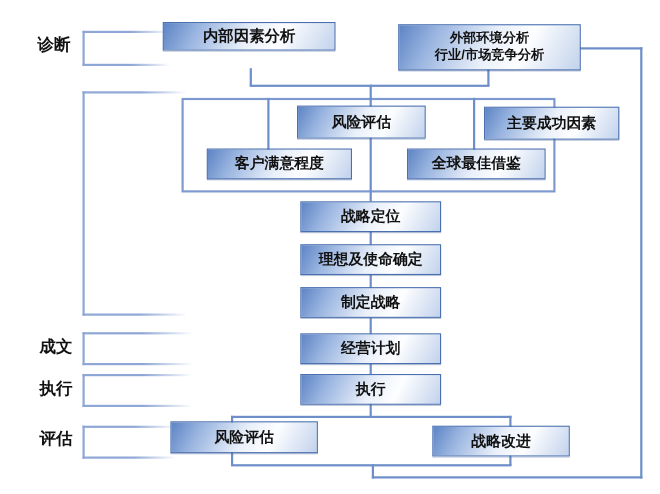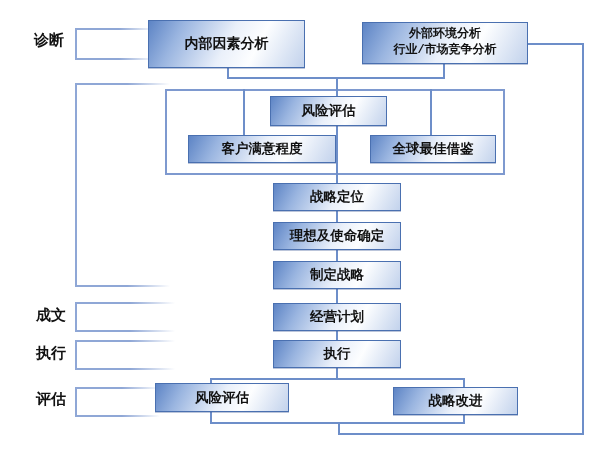--- a/index.html
+++ b/index.html
@@ -1,18 +1,18 @@
 <!DOCTYPE html>
 <html><head>
 <meta charset="utf-8">
 <style>
   html,body{margin:0;padding:0;background:#ffffff;}
   #canvas{
     position:relative;width:600px;height:449px;background:#ffffff;overflow:hidden;
-    font-family:Liberation Mono, monospace;
+    font-family:Liberation Sans, sans-serif;
   }
   
   .node{
     position:absolute;z-index:3;box-sizing:border-box;
     display:flex;align-items:center;justify-content:center;flex-direction:column;
     background:linear-gradient(118deg,#5d84c5 0%,#9ab5e0 20%,#eaf0fa 50%,#fdfeff 68%,#c2d2ec 100%);
     border:1px solid #4a70b0;
     color:#111;font-weight:bold;font-size:13.5px;text-align:center;
     box-shadow:0 1px 0 rgba(60,90,150,.35);
   }
@@ -90,32 +90,33 @@
     <div class="v" style="left:463px;top:378px;height:10px;"></div>
     <div class="v" style="left:210px;top:411px;height:12px;"></div>
     <div class="v" style="left:463px;top:414px;height:9px;"></div>
     <div class="h" style="left:210px;top:422px;width:255px;"></div>
     <div class="v" style="left:338px;top:422px;height:13px;"></div>
     <div class="h" style="left:338px;top:433px;width:246px;"></div>
     <div class="v" style="left:582px;top:43px;height:392px;"></div>
     <div class="h" style="left:527px;top:43px;width:57px;"></div>
   </div>
 
-  <div class="node" style="left:148px;top:20px;width:157px;height:48px;font-size:14px;">内部因素分析</div>
+  <div class="node" style="left:148px;top:20px;width:157px;height:26px;font-size:14px;">内部因素分析</div>
 
   <div class="node twoline" style="left:362px;top:22px;width:166px;height:42px;">
     <span>外部环境分析</span>
     <span class="l2">行业/市场竞争分析</span>
   </div>
 
 
   <div class="node" style="left:270px;top:96px;width:117px;height:30px;">风险评估</div>
 
+  <div class="node" style="left:440px;top:97px;width:123px;height:30px;">主要成功因素</div>
 
-  <div class="node" style="left:188px;top:135px;width:148px;height:28px;">客户满意程度</div>
+  <div class="node" style="left:188px;top:135px;width:132px;height:28px;">客户满意程度</div>
 
   <div class="node" style="left:370px;top:135px;width:126px;height:28px;">全球最佳借鉴</div>
 
   <div class="node" style="left:273px;top:183px;width:128px;height:28px;">战略定位</div>
 
   <div class="node" style="left:273px;top:222px;width:128px;height:28px;">理想及使命确定</div>
 
   <div class="node" style="left:273px;top:261px;width:128px;height:28px;">制定战略</div>
 
   <div class="node" style="left:273px;top:303px;width:128px;height:28px;">经营计划</div>

